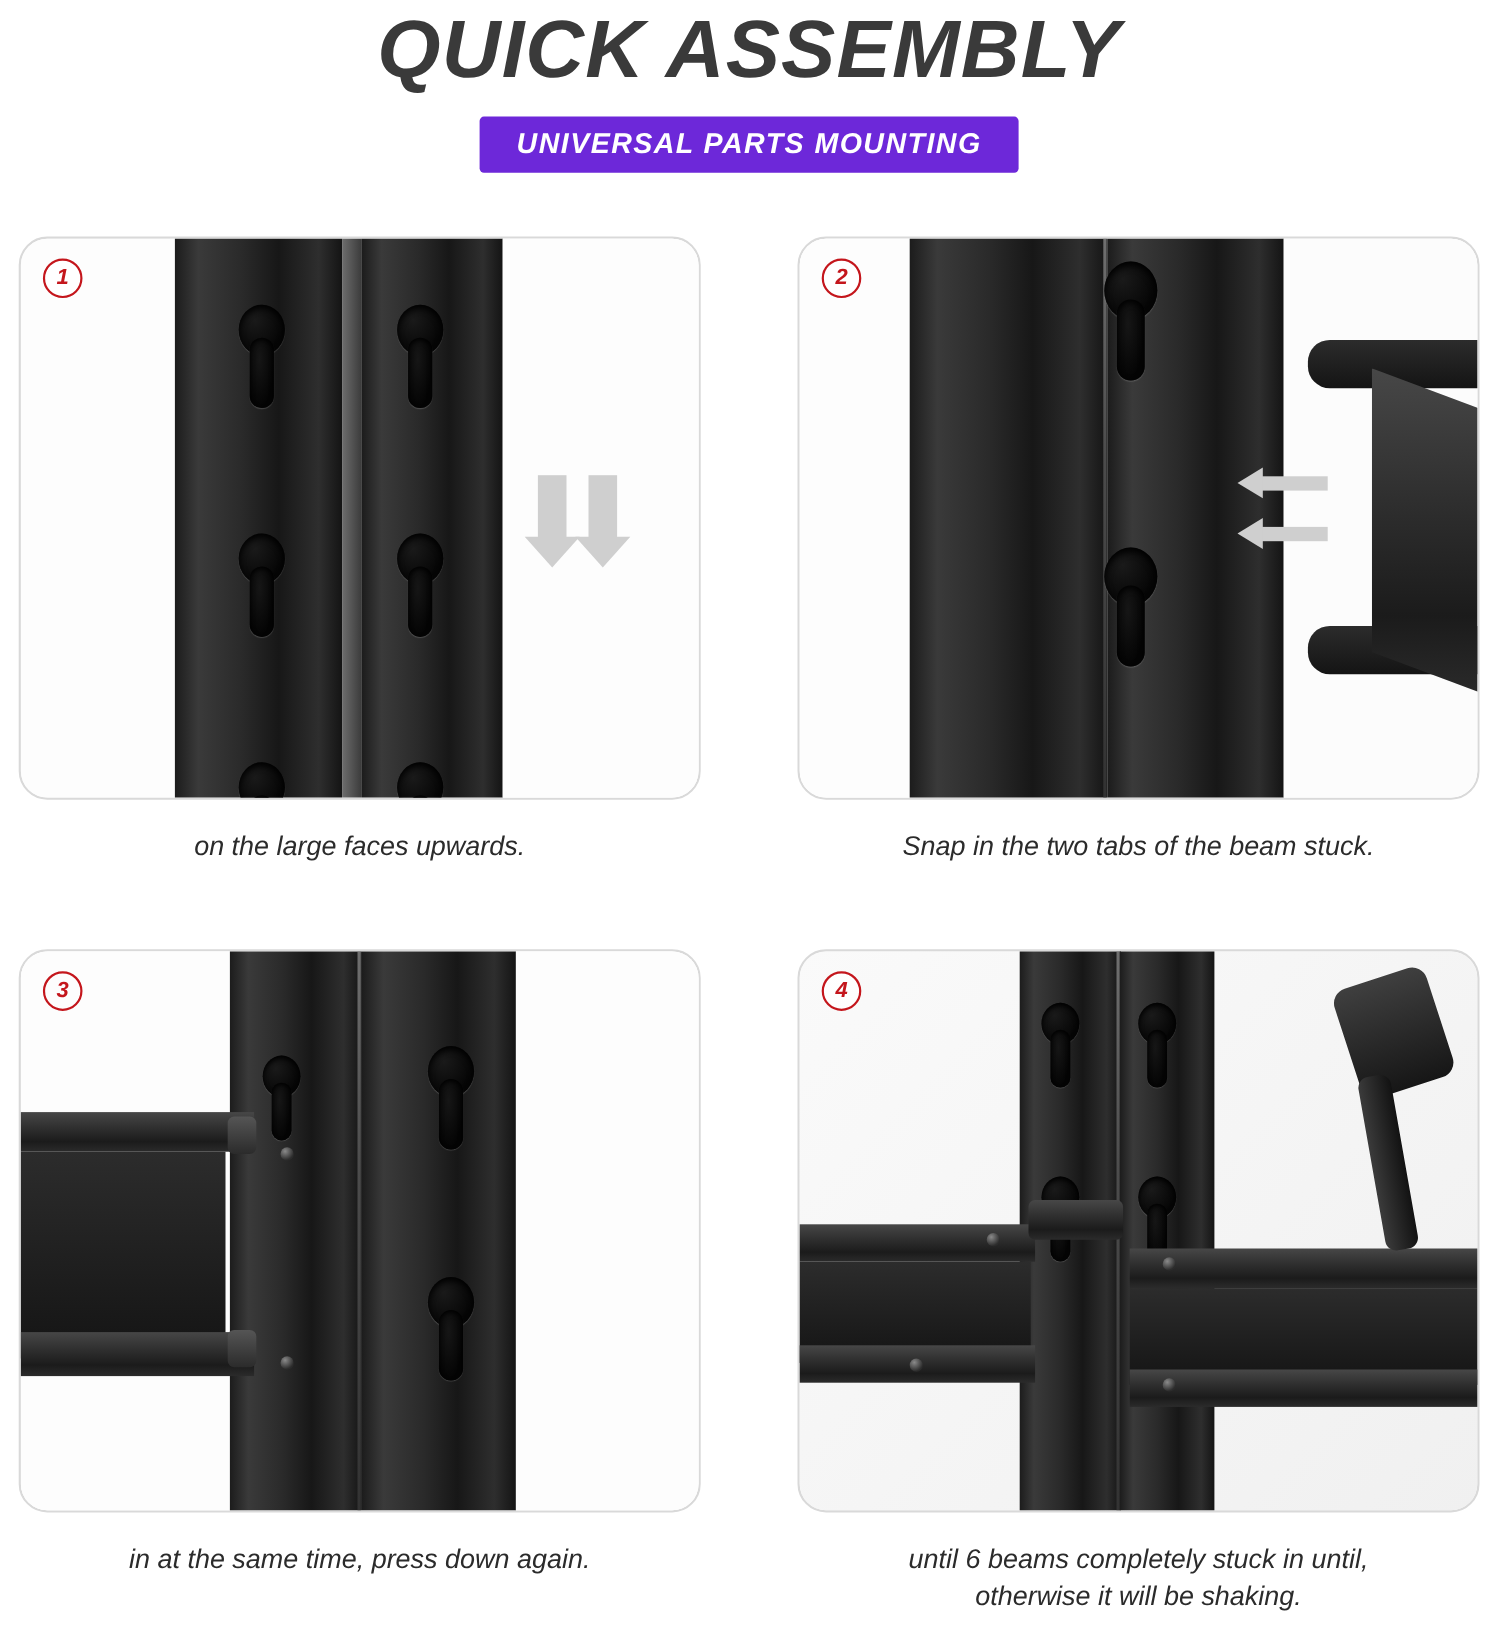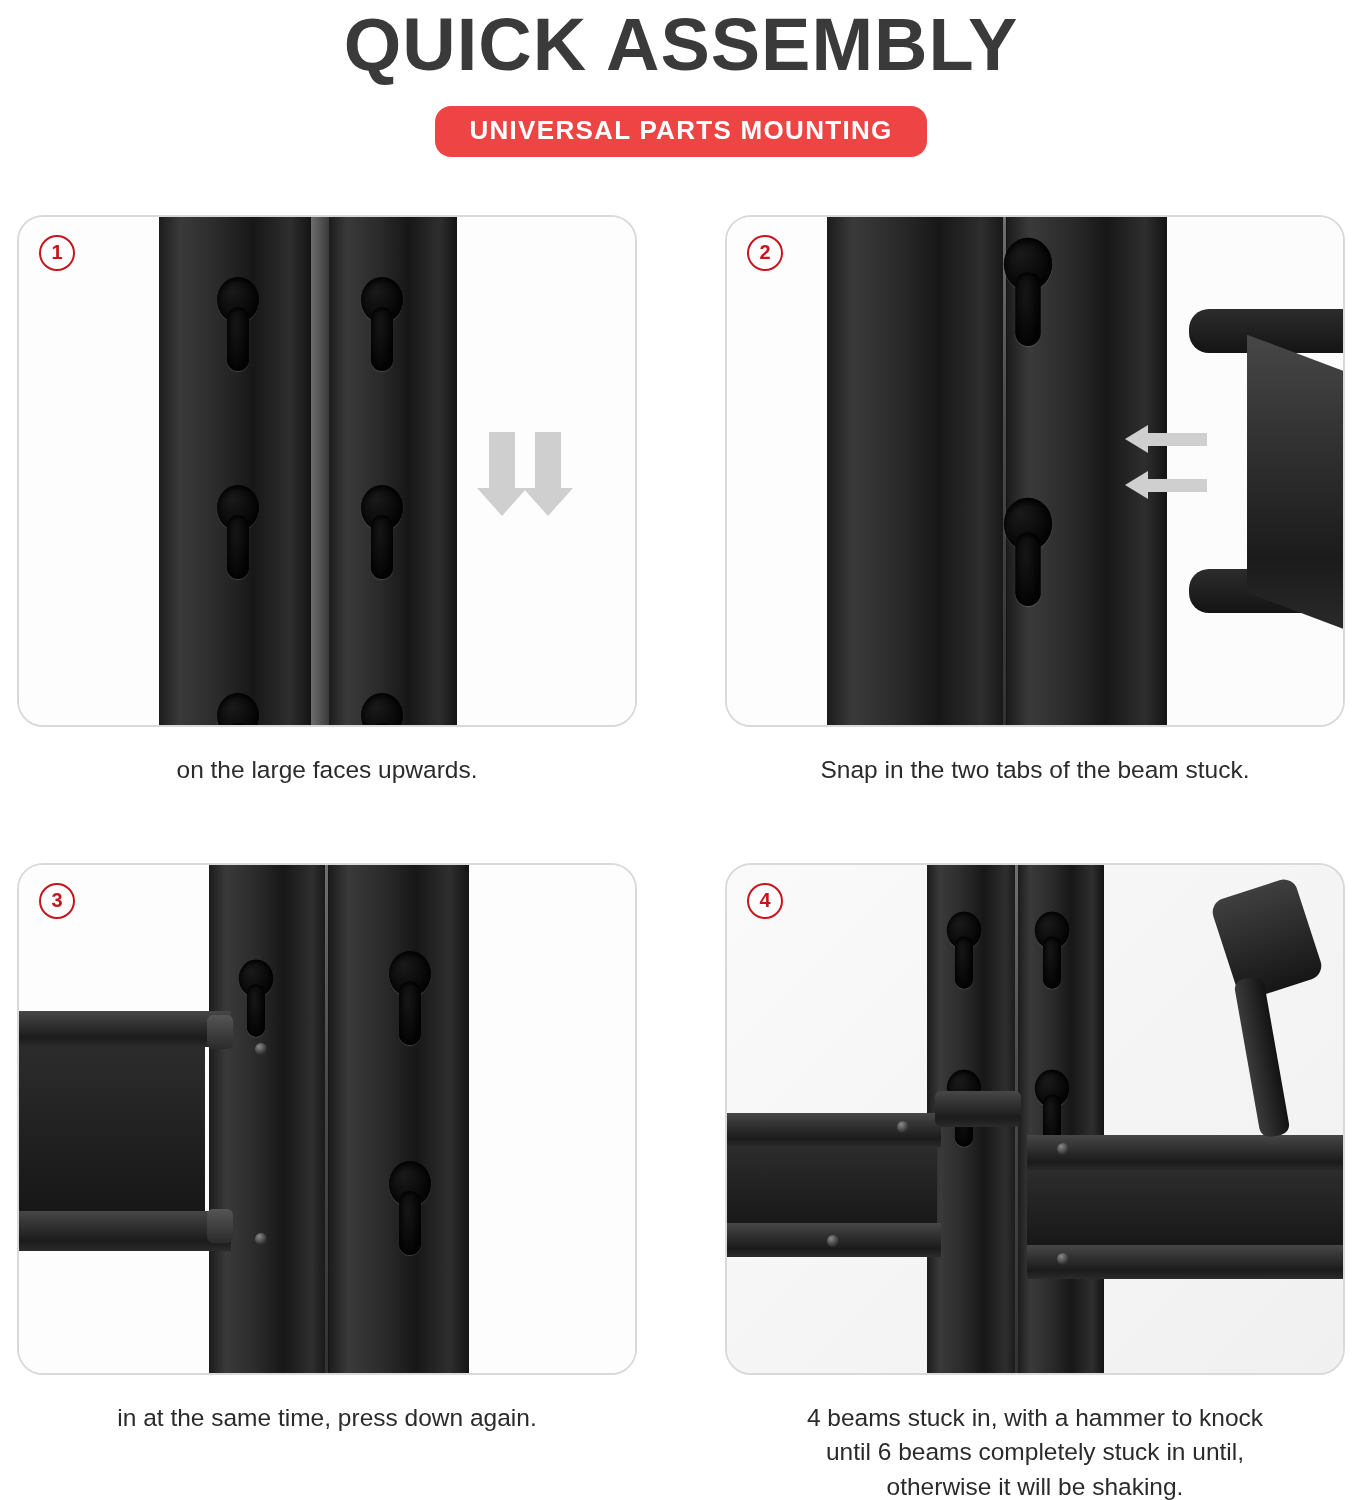--- a/index.html
+++ b/index.html
@@ -6,41 +6,41 @@
   html, body { margin: 0; padding: 0; }
   body {
     width: 1362px;
     height: 1500px;
     background: #ffffff;
     font-family: "Liberation Sans", sans-serif;
     color: #231f20;
     overflow: hidden;
   }
 
-  .page { position: relative; width: 1362px; height: 1500px; }
+  .page { position: relative; width: 1362px; height: 1500px; font-style: italic; }
 
   
   .header { padding-top: 6px; text-align: center; }
   .main-title {
     font-size: 74px;
     font-weight: bold;
     letter-spacing: 1px;
     color: #3a3a3a;
     line-height: 1.05;
     margin: 0;
   }
   .subtitle-wrap { margin-top: 22px; display: flex; justify-content: center; }
   .subtitle {
-    background: #ef4444;
+    background: #6d28d9;
     color: #ffffff;
     font-size: 26px;
     font-weight: bold;
     letter-spacing: 1.3px;
     padding: 9px 34px 11px 34px;
-    border-radius: 16px;
+    border-radius: 4px;
     white-space: nowrap;
   }
 
   
   .grid {
     margin-top: 58px;
     display: grid;
     grid-template-columns: 1fr 1fr;
     column-gap: 78px;
     row-gap: 0px;
@@ -367,20 +367,19 @@
         <div class="rivet" style="left:330px; top:388px;"></div>
 
         <div class="beam" style="left:208px; top:226px; width:86px; height:36px; border-radius:6px;"></div>
 
         <div class="hammer-head" style="left:496px; top:22px; width:88px; height:104px; transform:rotate(-18deg);"></div>
         <div class="hammer-handle" style="left:520px; top:112px; width:30px; height:160px; transform:rotate(-10deg);"></div>
 
         <div class="step-badge badge-on-dark">4</div>
       </div>
       <div class="caption">
-        <div>4 beams stuck in, with a hammer to knock</div>
         <div>until 6 beams completely stuck in until,</div>
         <div>otherwise it will be shaking.</div>
       </div>
     </div>
 
   </div>
 </div>
 
 </body></html>

